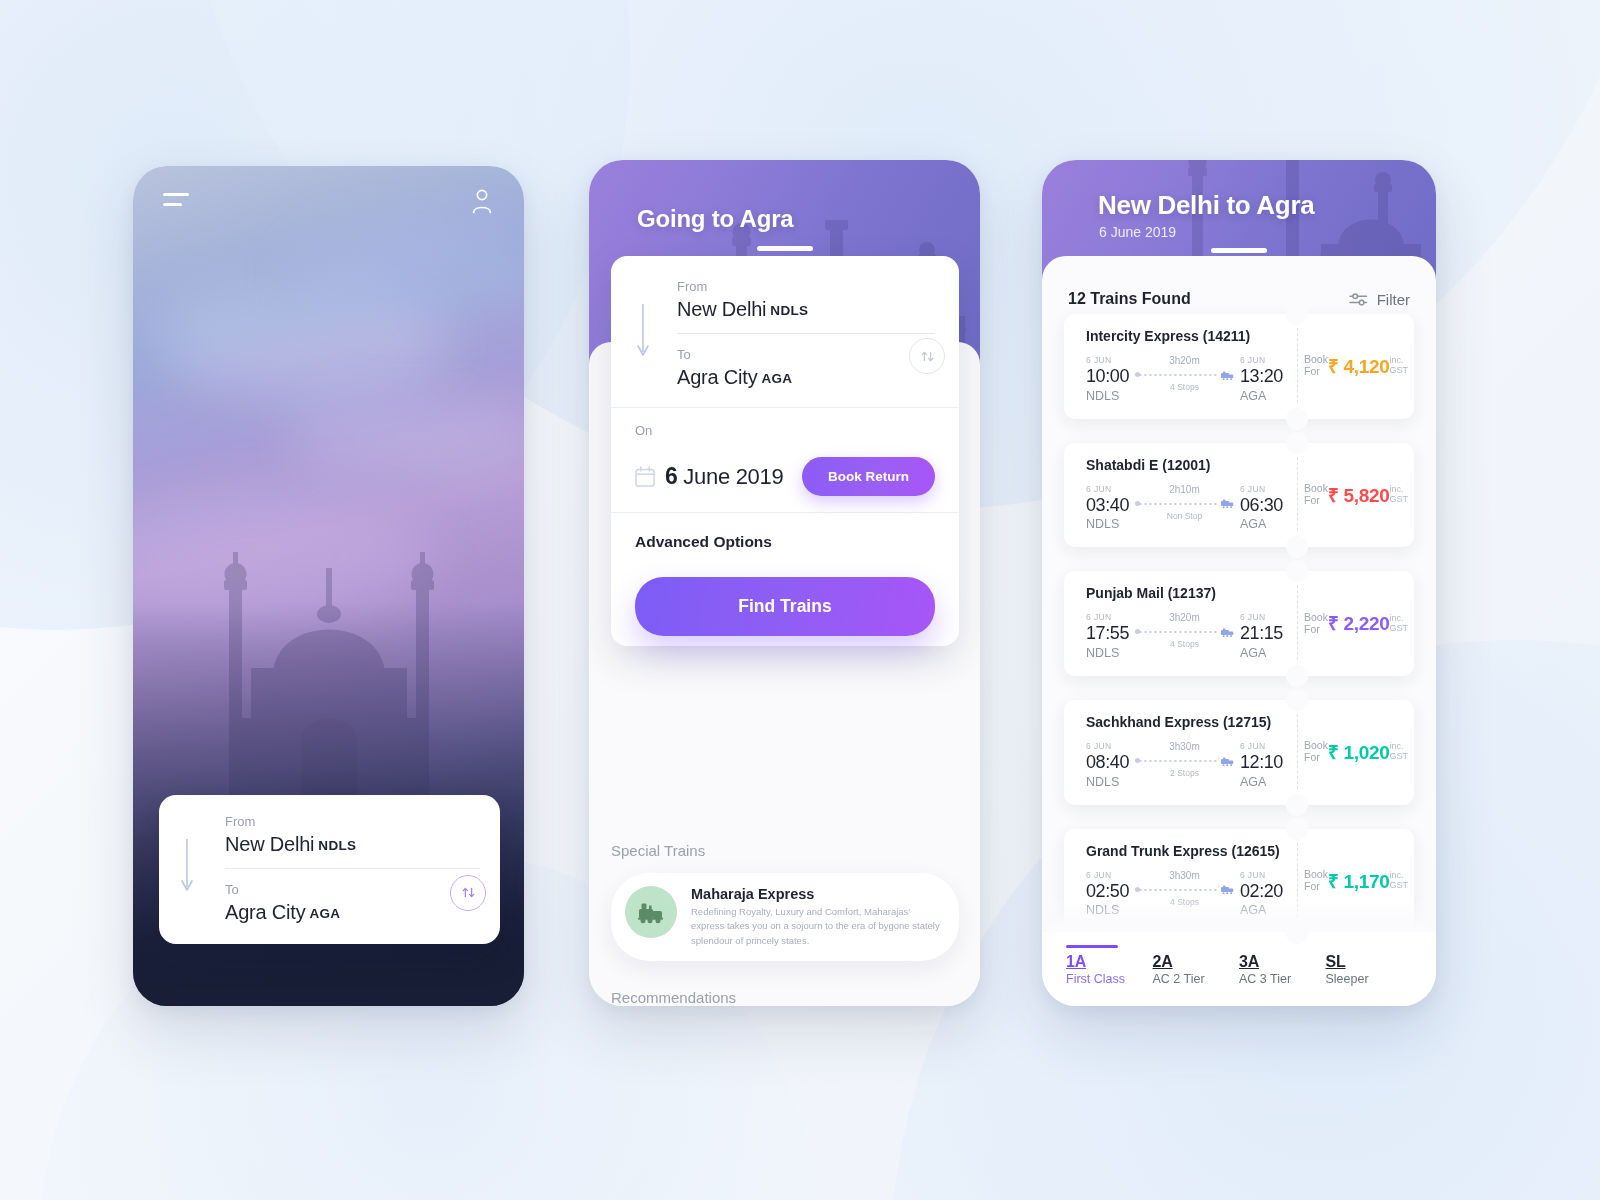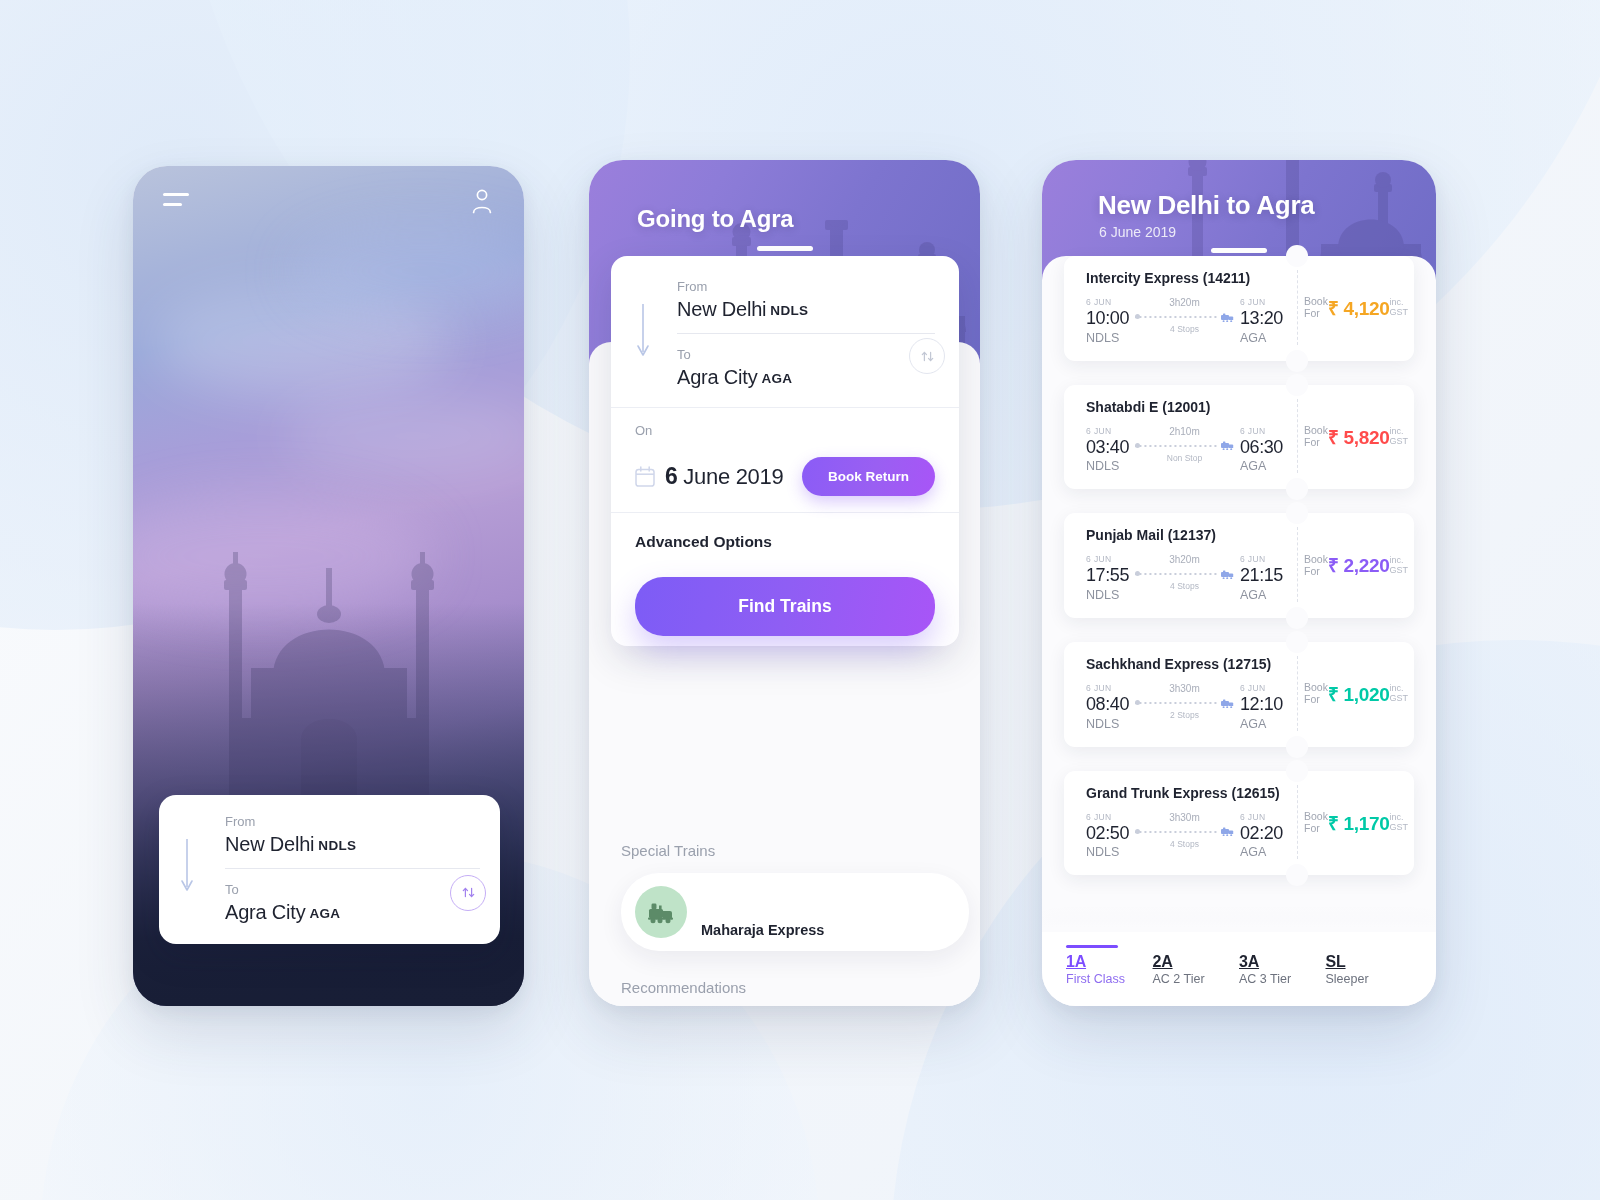--- a/index.html
+++ b/index.html
@@ -173,21 +173,21 @@
     display:block; width:100%; margin-top:22px;
     background: linear-gradient(100deg,#7d5cf6 0%, #8f5ef4 50%, #a855f7 100%);
     color:#fff; font-size:17.5px; font-weight:700;
     border:none; border-radius:28px; padding:19px 0; cursor:pointer;
     box-shadow:0 14px 30px rgba(130,92,246,.30);
   }
   .sec-lbl { font-size:15px; color:#9aa0ad; font-weight:400; }
   .special-card {
     margin-top:14px; background:#fff; border-radius:38px;
     box-shadow:0 8px 24px rgba(30,35,70,.07);
-    padding:13px 18px 13px 14px; display:flex; gap:14px; align-items:flex-end;
+    padding:13px 18px 13px 14px; display:flex; gap:14px; align-items:flex-start;
   }
   .train-circle {
     flex:0 0 auto; width:52px; height:52px; border-radius:50%;
     background:#bfe3c8; display:flex; align-items:center; justify-content:center;
   }
   .sc-title { font-size:14.5px; font-weight:700; color:#1f2330; }
   .sc-desc  { font-size:9.5px; color:#a9aeba; line-height:1.5; margin-top:3px; }
 
   
   #phone3 .hdr { height:130px; }
@@ -440,40 +440,41 @@
           </div>
         </div>
 
         <div class="s2-divider" style="margin-top:16px;"></div>
 
         <div class="adv-opts">Advanced Options</div>
 
         <button class="find-trains">Find Trains</button>
       </div>
 
-      <div style="position:absolute; left:32px; top:500px; width:348px;">
+      <div style="position:absolute; left:22px; top:500px; width:348px;">
         <div class="sec-lbl">Special Trains</div>
 
         <div class="special-card">
           <div class="train-circle">
             <svg width="28" height="24" viewBox="0 0 28 24">
               <g fill="#5c8b68">
                 <rect x="2" y="9" width="14" height="9" rx="1.6"></rect>
                 <path d="M16 11 h7 a2 2 0 0 1 2 2 v5 h-9 z"></path>
                 <rect x="4.5" y="3.5" width="5" height="6" rx="1.4"></rect>
                 <rect x="12" y="5.5" width="2.6" height="4"></rect>
                 <rect x="1" y="17.5" width="25" height="2.2" rx="1"></rect>
                 <circle cx="6" cy="20.8" r="2.5"></circle>
                 <circle cx="13" cy="20.8" r="2.5"></circle>
                 <circle cx="21" cy="20.8" r="2.5"></circle>
               </g>
             </svg>
           </div>
           <div style="min-width:0;">
             <div class="sc-title">Maharaja Express</div>
+            <div class="sc-desc">Redefining Royalty, Luxury and Comfort, Maharajas' express takes you on a sojourn to the era of bygone stately splendour of princely states.</div>
           </div>
         </div>
 
         <div class="sec-lbl" style="margin-top:28px;">Recommendations</div>
 
       </div>
     </div>
   </div>
 
   <div class="phone" id="phone3">
@@ -495,20 +496,32 @@
           <path d="M254 116 C254 96 276 96 276 116 Z"></path>
           <rect x="0" y="122" width="70" height="28"></rect>
         </g>
       </svg>
       <div class="s3-title">New Delhi to Agra</div>
       <div class="s3-date">6 June 2019</div>
       <div class="hdr-pill"></div>
     </div>
 
     <div class="s3-sheet">
+      <div class="s3-head">
+        <div class="s3-found">12 Trains Found</div>
+        <div class="filter-btn">
+          <svg width="19" height="15" viewBox="0 0 19 15" fill="none">
+            <path d="M1 4.2 H17.5" stroke="#8e939f" stroke-width="1.5" stroke-linecap="round"></path>
+            <path d="M1 10.6 H17.5" stroke="#8e939f" stroke-width="1.5" stroke-linecap="round"></path>
+            <circle cx="6.2" cy="4.2" r="2.3" fill="#fbfbfd" stroke="#8e939f" stroke-width="1.5"></circle>
+            <circle cx="12.6" cy="10.6" r="2.3" fill="#fbfbfd" stroke="#8e939f" stroke-width="1.5"></circle>
+          </svg>
+          <span class="filter-txt">Filter</span>
+        </div>
+      </div>
 
       <div class="train-list" id="train-list">
           <div class="train-card">
       <div class="notch top"></div>
       <div class="notch bot"></div>
       <div class="tc-left">
         <div class="tc-name">Intercity Express (14211)</div>
         <div class="tc-times">
           <div class="tc-col">
             <div class="tc-day">6 JUN</div>

